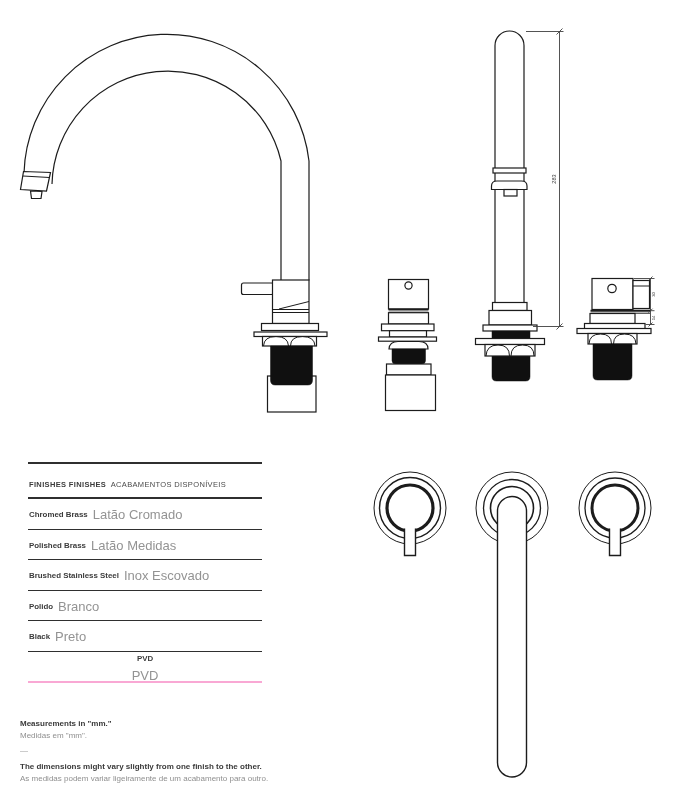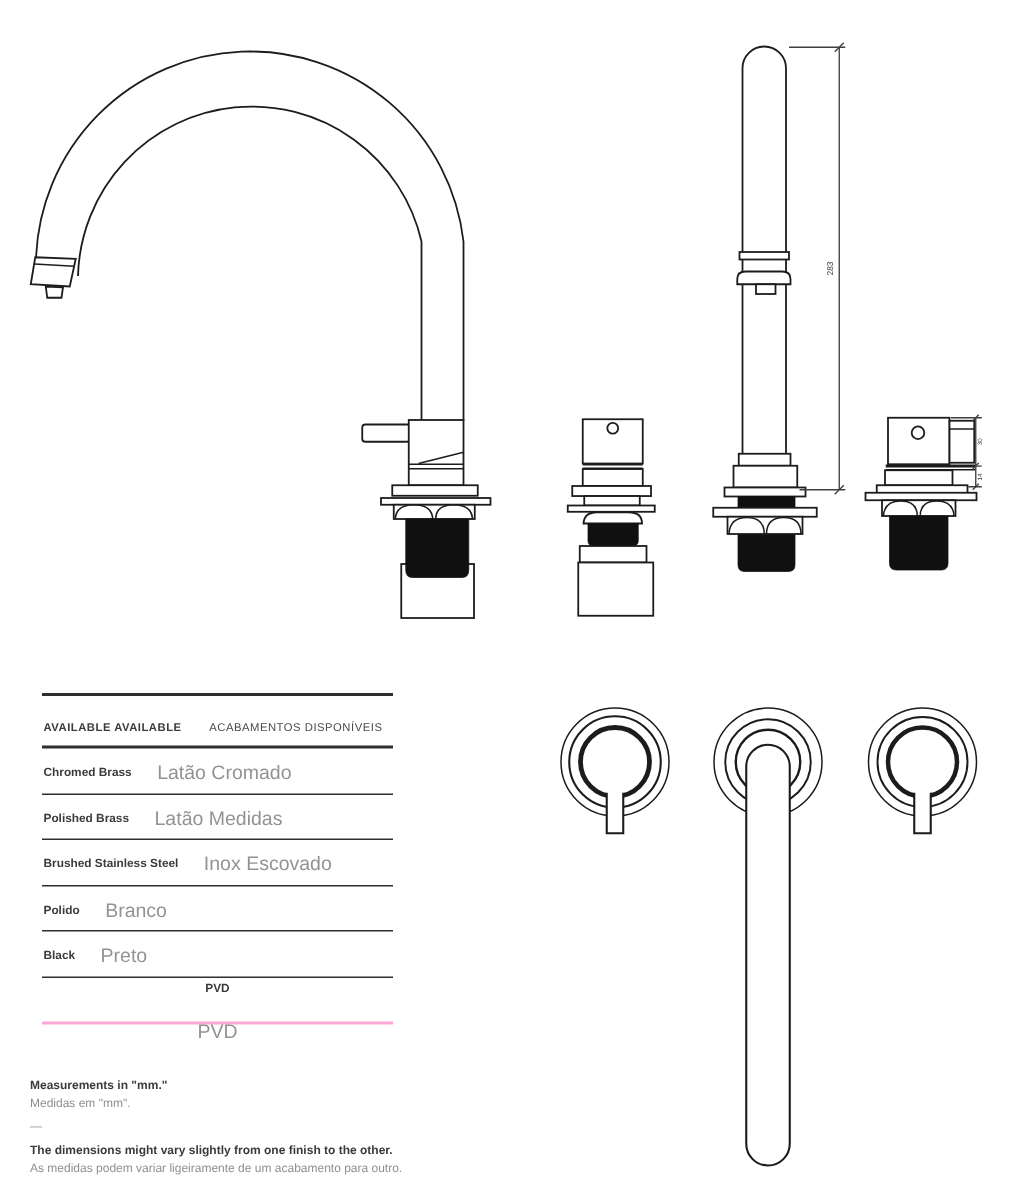--- a/index.html
+++ b/index.html
@@ -7,22 +7,22 @@
         font-family:"Liberation Sans",sans-serif;color:#3d3d3d;}
   svg{position:absolute;display:block;}
   .svg-top{left:0;top:0;}
   .svg-plan{left:350px;top:440px;}
 
   
   .finishes{position:absolute;left:28px;top:462px;width:234px;border-top:2px solid #2f2f2f;}
   .fin-header{padding:16px 1px 8px 1px;border-bottom:2px solid #2f2f2f;
               font-size:7.5px;letter-spacing:.35px;color:#3b3b3b;white-space:nowrap;}
   .fin-header .en{font-weight:bold;}
-  .fin-header .pt{font-weight:normal;color:#4a4a4a;margin-left:16px;}
-  .fin-row{height:27.5px;display:flex;align-items:center;gap:17px;
+  .fin-header .pt{font-weight:normal;color:#4a4a4a;margin-left:2px;}
+  .fin-row{height:27.5px;display:flex;align-items:center;gap:5px;
            border-bottom:1.6px solid #2f2f2f;padding:2px 1px 0 1px;white-space:nowrap;}
   .fin-row:last-child{border-bottom:2px solid #f9a8d4;flex-direction:column;}
   .fin-row .en{font-weight:bold;font-size:7.9px;color:#3b3b3b;}
   .fin-row .pt{font-size:13px;color:#939393;}
 
   
   .notes{position:absolute;left:20px;top:718px;font-size:8px;line-height:11.5px;white-space:nowrap;}
   .notes .b{font-weight:bold;color:#3a3a3a;}
   .notes .g{color:#8f8f8f;}
   .notes .dash{color:#9a9a9a;margin:5px 0 6px 0;line-height:9px;}
@@ -124,21 +124,21 @@
         <path class="dim" d="M 634,278.5 L 654.5,278.5 M 650,310.7 L 654.5,310.7 M 645.5,324.5 L 654.5,324.5"></path>
         <path class="dim" d="M 648.5,280.5 L 652.5,276.5 M 648.5,312.7 L 652.5,308.7 M 648.5,326.5 L 652.5,322.5"></path>
         <text class="dimtxt" x="653" y="294.5" font-size="4.2" text-anchor="middle" dominant-baseline="central" transform="rotate(-90 653 294.5)">30</text>
         <text class="dimtxt" x="653" y="318" font-size="4.2" text-anchor="middle" dominant-baseline="central" transform="rotate(-90 653 318)">14</text>
       </g>
     </g>
   </svg>
 
   <section class="finishes">
     <div class="fin-header">
-      <span class="en">AVAILABLE AVAILABLE</span>
+      <span class="en">FINISHES FINISHES</span>
       <span class="pt">ACABAMENTOS DISPONÍVEIS</span>
     </div>
     <div class="fin-row">
       <span class="en">Chromed Brass</span>
       <span class="pt">Latão Cromado</span>
     </div>
     <div class="fin-row">
       <span class="en">Polished Brass</span>
       <span class="pt">Latão Medidas</span>
     </div>

